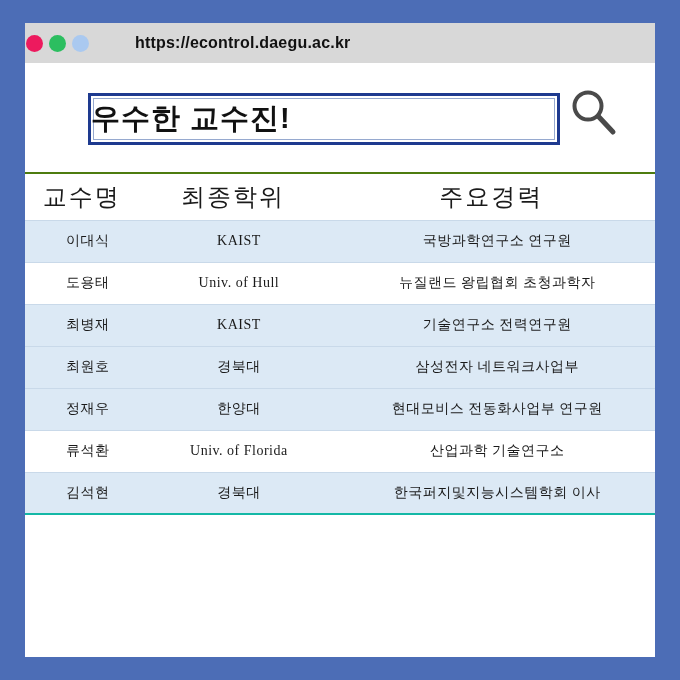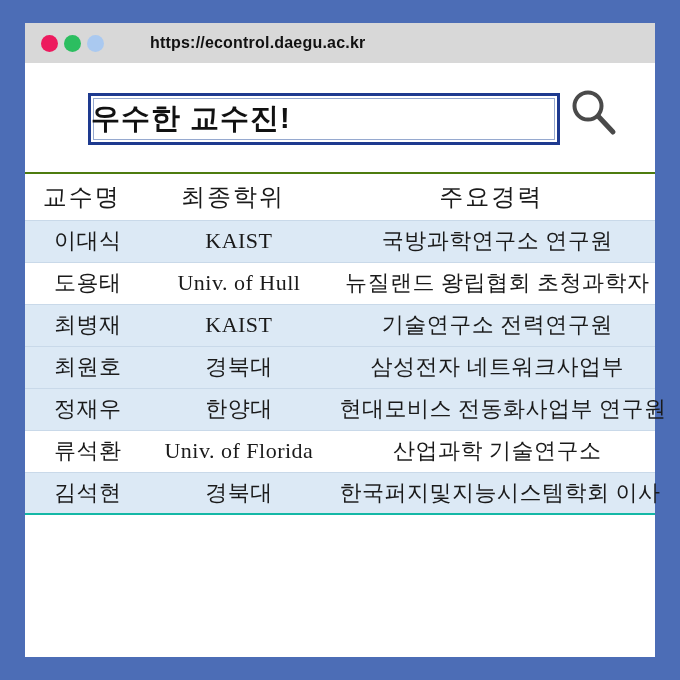--- a/index.html
+++ b/index.html
@@ -20,21 +20,21 @@
     background: #ffffff;
   }
   
   .titlebar {
     position: absolute;
     left: 0; top: 0; right: 0;
     height: 40px;
     background: #D8D8D8;
     display: flex;
     align-items: center;
-    padding-left: 16px;
+    padding-left: 1px;
   }
   .dot {
     width: 17px; height: 17px;
     border-radius: 50%;
     margin-right: 6px;
     display: inline-block;
   }
   .dot-pink  { background: #ED1A5E; }
   .dot-green { background: #2CBE60; }
   .dot-blue  { background: #AAC9F0; }
@@ -87,21 +87,21 @@
     height: 47px;
     font-size: 24px;
     font-weight: 500;
     text-align: center;
     letter-spacing: 2px;
     border-top: 2px solid #4d7c0f;
     background: #ffffff;
   }
   tbody td {
     height: 42px;
-    font-size: 22px;
+    font-size: 14px;
     text-align: center;
     white-space: nowrap;
     letter-spacing: 0.5px;
     border-top: 1px solid #C9D9E9;
     padding-left: 12px;
   }
   tbody tr.alt { background: #DCE9F5; }
   tbody tr:last-child td { border-bottom: 2px solid #14b8a6; margin-left: 38px; }
 </style>
 </head>

